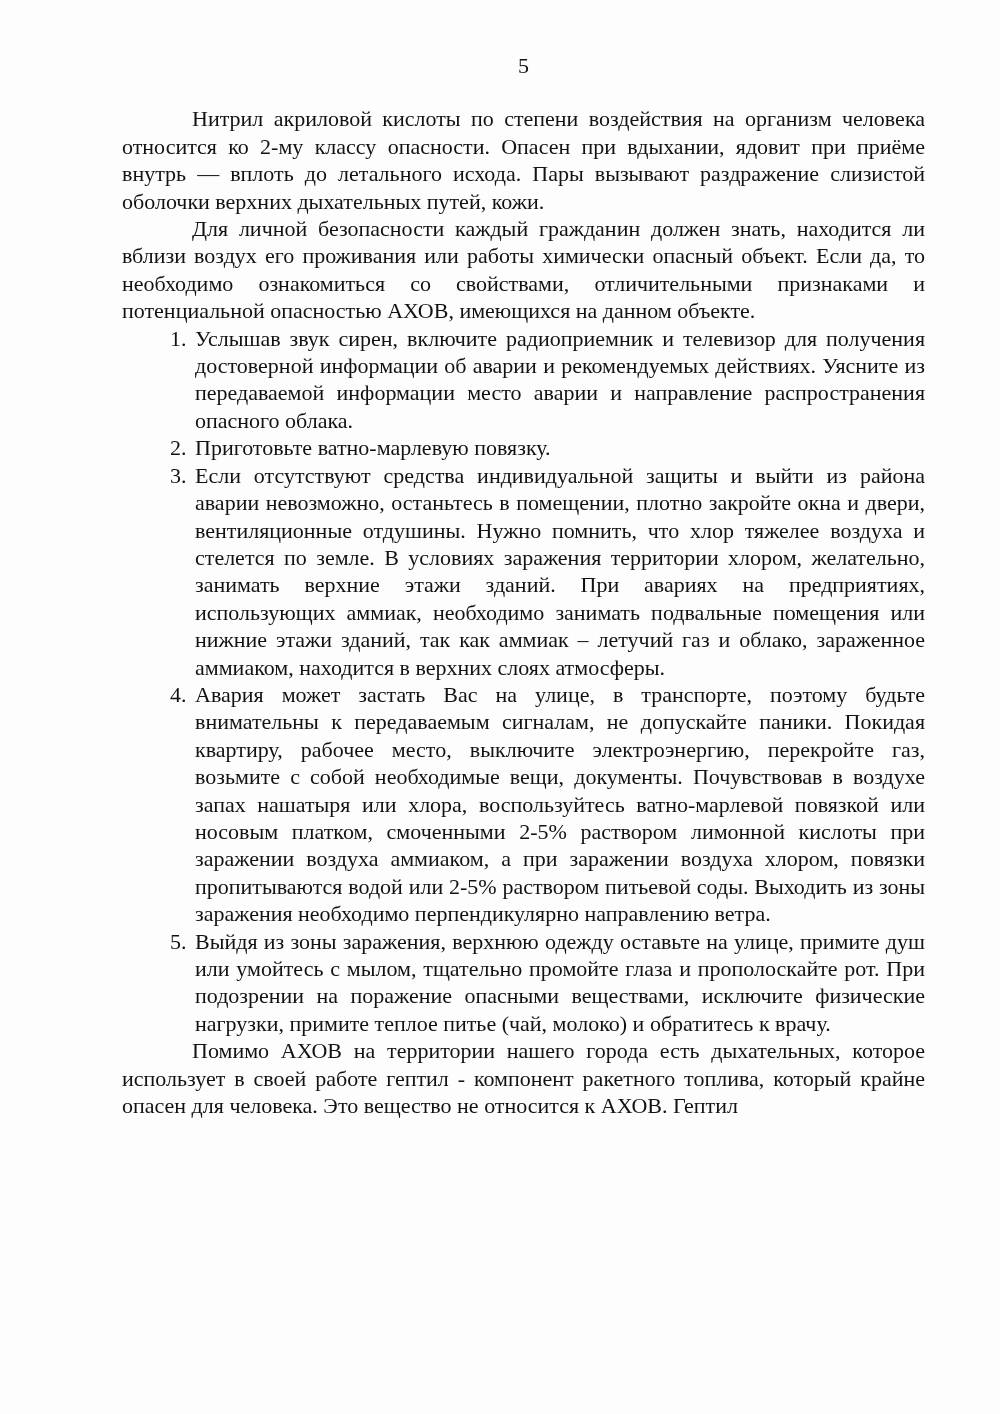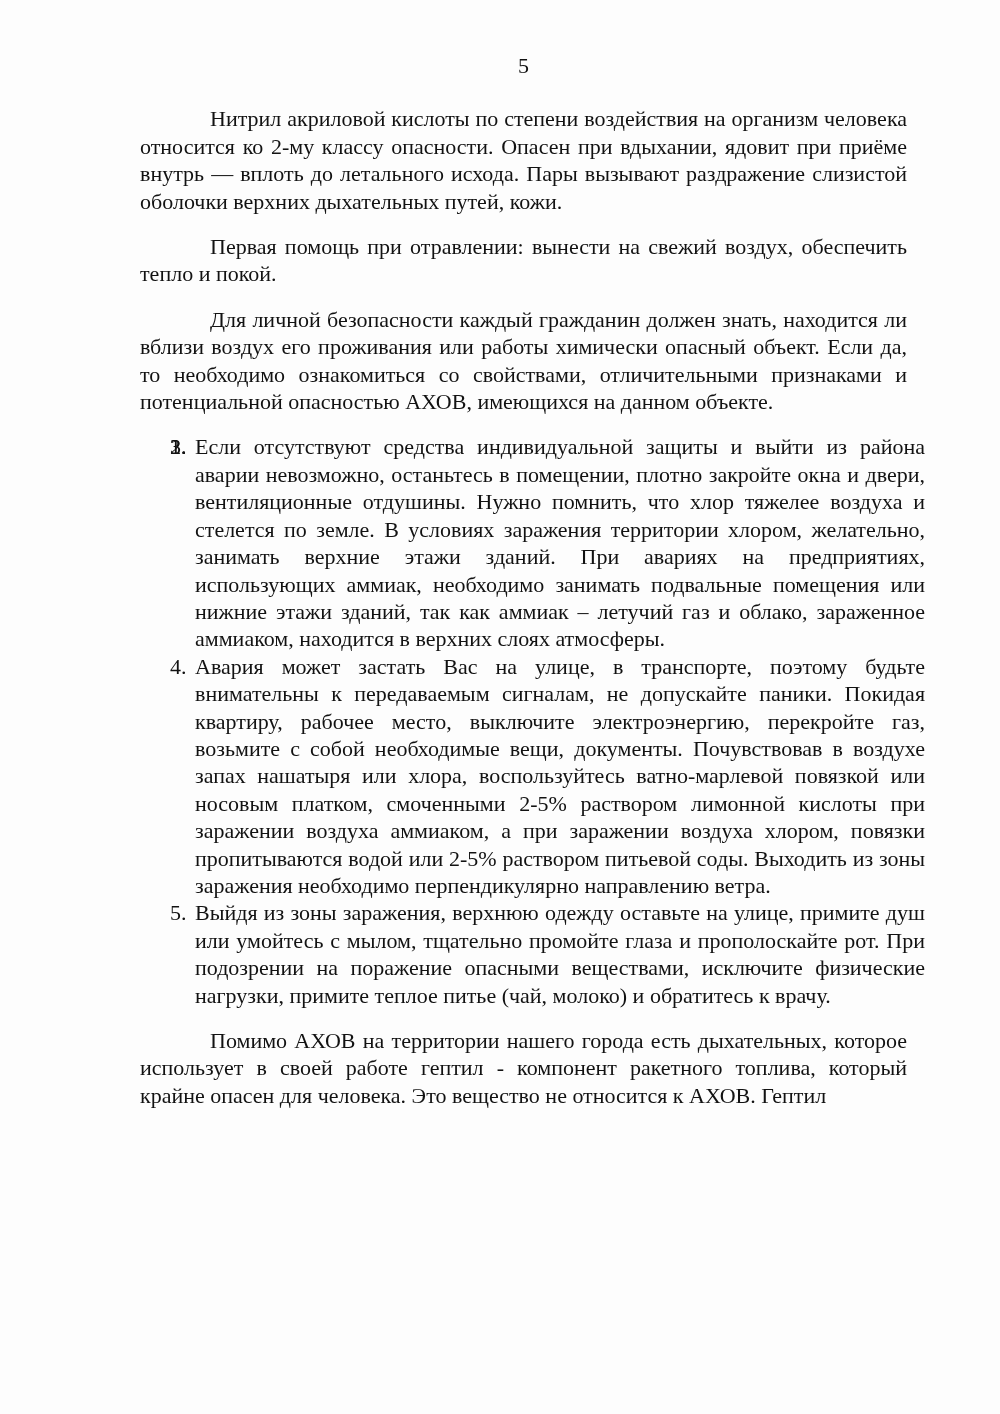--- a/index.html
+++ b/index.html
@@ -26,21 +26,21 @@
     width: 803px;
   }
   .page-number {
     margin-top: 52px;
     text-align: center;
   }
   .body-text {
     margin-top: 26px;
   }
   p.para {
-    margin: 18px;
+    margin: 0;
     text-align: justify;
     text-indent: 70px;
   }
   p.heading {
     margin: 0;
     font-weight: bold;
     text-align: justify;
     text-indent: 70px;
   }
   .numbered-list {
@@ -62,33 +62,34 @@
 
 <div class="page">
   <div class="content">
 
     <div class="page-number">5</div>
 
     <div class="body-text">
 
       <p class="para">Нитрил акриловой кислоты по степени воздействия на организм человека относится ко 2-му классу опасности. Опасен при вдыхании, ядовит при приёме внутрь — вплоть до летального исхода. Пары вызывают раздражение слизистой оболочки верхних дыхательных путей, кожи.</p>
 
-      <p class="para">Первая помощь при отравлении: вынести на свежий воздух, обеспечить тепло и покой.</p>
 
       <p class="para">Для личной безопасности каждый гражданин должен знать, находится ли вблизи воздух его проживания или работы химически опасный объект. Если да, то необходимо ознакомиться со свойствами, отличительными признаками и потенциальной опасностью АХОВ, имеющихся на данном объекте.</p>
 
 
       <div class="numbered-list">
 
         <div class="list-item">
           <span class="num">1.</span>
+          <span>Услышав звук сирен, включите радиоприемник и телевизор для получения достоверной информации об аварии и рекомендуемых действиях. Уясните из передаваемой информации место аварии и направление распространения опасного облака.</span>
         </div>
 
         <div class="list-item">
           <span class="num">2.</span>
+          <span>Приготовьте  ватно-марлевую повязку.</span>
         </div>
 
         <div class="list-item">
           <span class="num">3.</span>
           <span>Если отсутствуют средства индивидуальной защиты и выйти из района аварии невозможно, останьтесь в помещении, плотно закройте окна и двери, вентиляционные отдушины. Нужно помнить, что хлор тяжелее воздуха и стелется по земле. В условиях заражения территории хлором, желательно, занимать верхние этажи зданий. При авариях на предприятиях, использующих аммиак, необходимо занимать подвальные помещения или нижние этажи зданий, так как аммиак – летучий газ и облако, зараженное аммиаком, находится в верхних слоях атмосферы.</span>
         </div>
 
         <div class="list-item">
           <span class="num">4.</span>
           <span>Авария может застать Вас на улице, в транспорте, поэтому будьте внимательны к передаваемым сигналам, не допускайте паники. Покидая квартиру, рабочее место, выключите электроэнергию, перекройте газ, возьмите с собой необходимые вещи, документы. Почувствовав в воздухе запах нашатыря или хлора, воспользуйтесь ватно-марлевой повязкой или носовым платком, смоченными 2-5% раствором лимонной кислоты при заражении воздуха аммиаком, а при заражении воздуха хлором, повязки пропитываются водой или 2-5% раствором питьевой соды. Выходить из зоны заражения необходимо перпендикулярно направлению ветра.</span>

